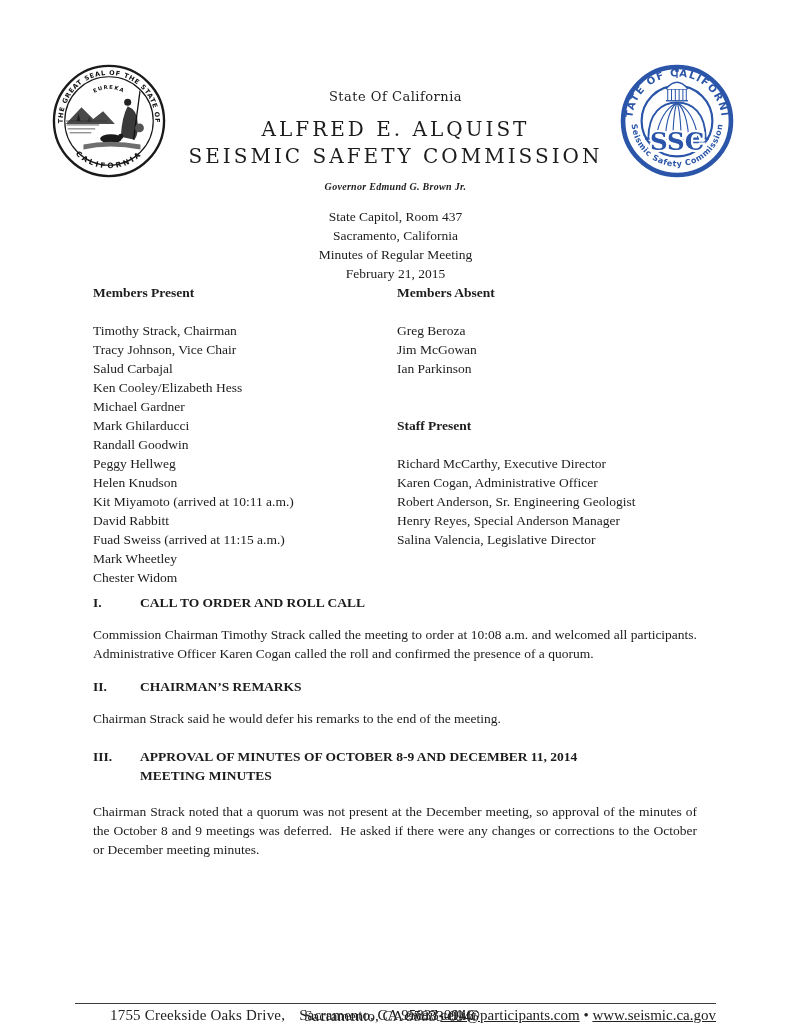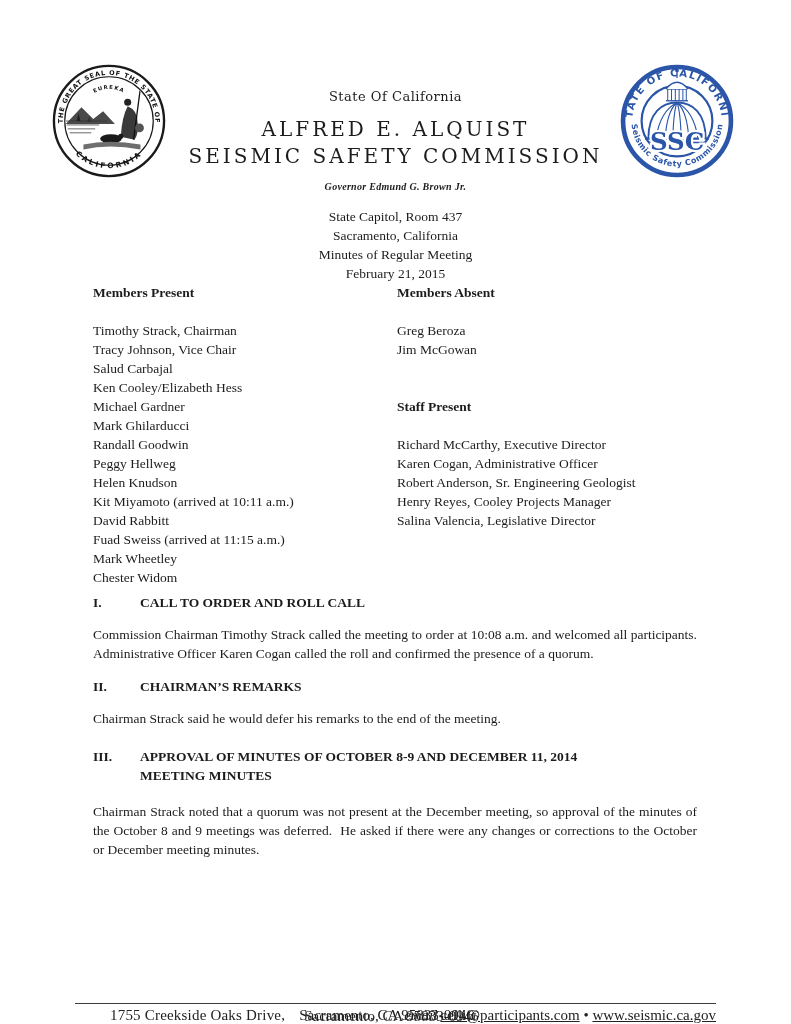--- a/index.html
+++ b/index.html
@@ -156,28 +156,29 @@
         <div class="name-line">David Rabbitt</div>
         <div class="name-line">Fuad Sweiss (arrived at 11:15 a.m.)</div>
         <div class="name-line">Mark Wheetley</div>
         <div class="name-line">Chester Widom</div>
       </div>
       <div>
         <div class="col-heading">Members Absent</div>
         <div class="spacer-line"></div>
         <div class="name-line">Greg Beroza</div>
         <div class="name-line">Jim McGowan</div>
+        <div class="name-line">Ian Parkinson</div>
         <div class="spacer-line"></div>
         <div class="spacer-line"></div>
         <div class="name-line col-heading">Staff Present</div>
         <div class="spacer-line"></div>
         <div class="name-line">Richard McCarthy, Executive Director</div>
         <div class="name-line">Karen Cogan, Administrative Officer</div>
         <div class="name-line">Robert Anderson, Sr. Engineering Geologist</div>
-        <div class="name-line">Henry Reyes, Cooley Projects Manager</div>
+        <div class="name-line">Henry Reyes, Special Anderson Manager</div>
         <div class="name-line">Salina Valencia, Legislative Director</div>
       </div>
     </div>
 
     <div class="section mt6">
       <div class="section-heading">
         <span class="sec-numeral">I.</span>
         <span class="sec-title">
             <span>CALL TO ORDER AND ROLL CALL</span>
           </span>

